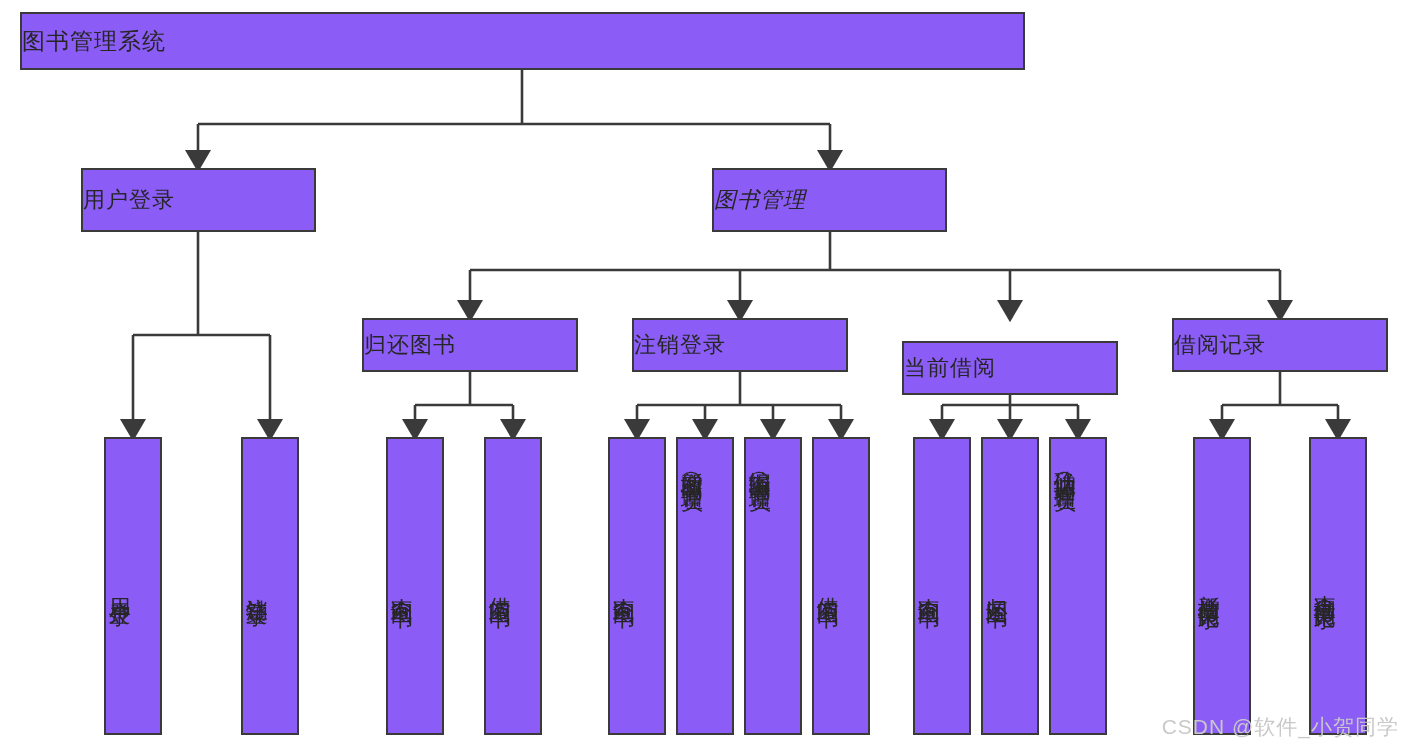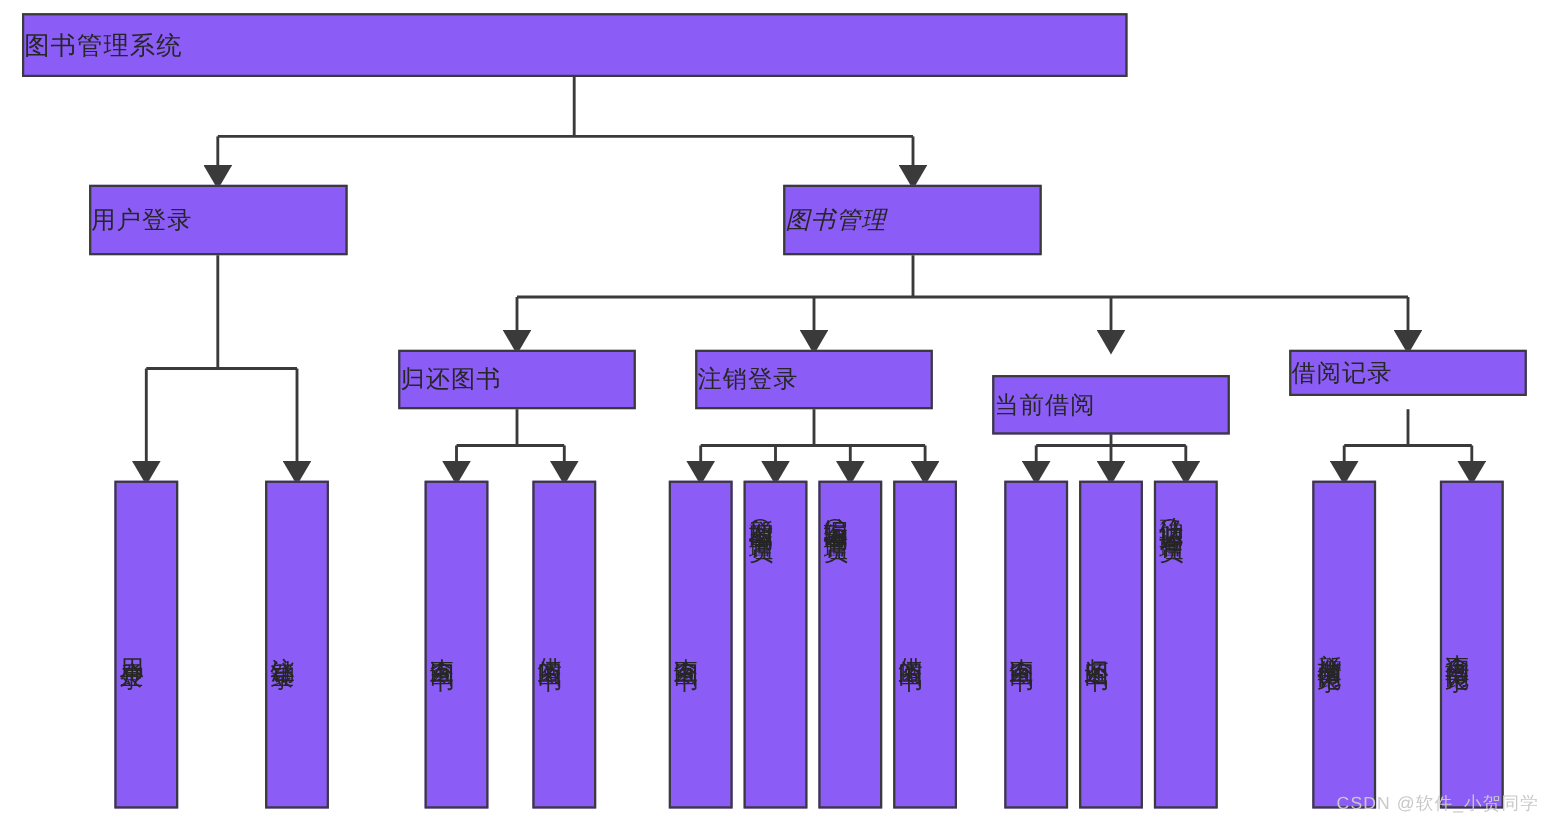--- a/index.html
+++ b/index.html
@@ -36,21 +36,21 @@
     font-size:22px;
     line-height:1.22;
     letter-spacing:3px;
     white-space:nowrap;
     color:#262626;
   }
   .node.v.center{align-items:center;padding-top:0;}
   #watermark{
     position:absolute;
     right:6px;bottom:6px;
-    font-size:16px;
+    font-size:21px;
     color:#c9c9c9;
     letter-spacing:1px;
     white-space:nowrap;
     pointer-events:none;
   }
 </style>
 </head>
 <body>
 
 <div id="stage">
@@ -118,21 +118,21 @@
 
   <div class="node h" style="left:362px;top:318px;width:216px;height:54px;">
     <span>归还图书</span>
   </div>
   <div class="node h" style="left:632px;top:318px;width:216px;height:54px;">
     <span>注销登录</span>
   </div>
   <div class="node h" style="left:902px;top:318px;width:216px;height:54px;margin-top:23px;">
     <span>当前借阅</span>
   </div>
-  <div class="node h" style="left:1172px;top:318px;width:216px;height:42px;">
+  <div class="node h" style="left:1172px;top:318px;width:216px;height:54px;">
     <span>借阅记录</span>
   </div>
 
   <div class="node v center" style="left:104px;top:437px;width:58px;height:298px;">
     <span class="vtext">用户登录</span>
   </div>
   <div class="node v center" style="left:241px;top:437px;width:58px;height:298px;">
     <span class="vtext">注销登录</span>
   </div>
 

